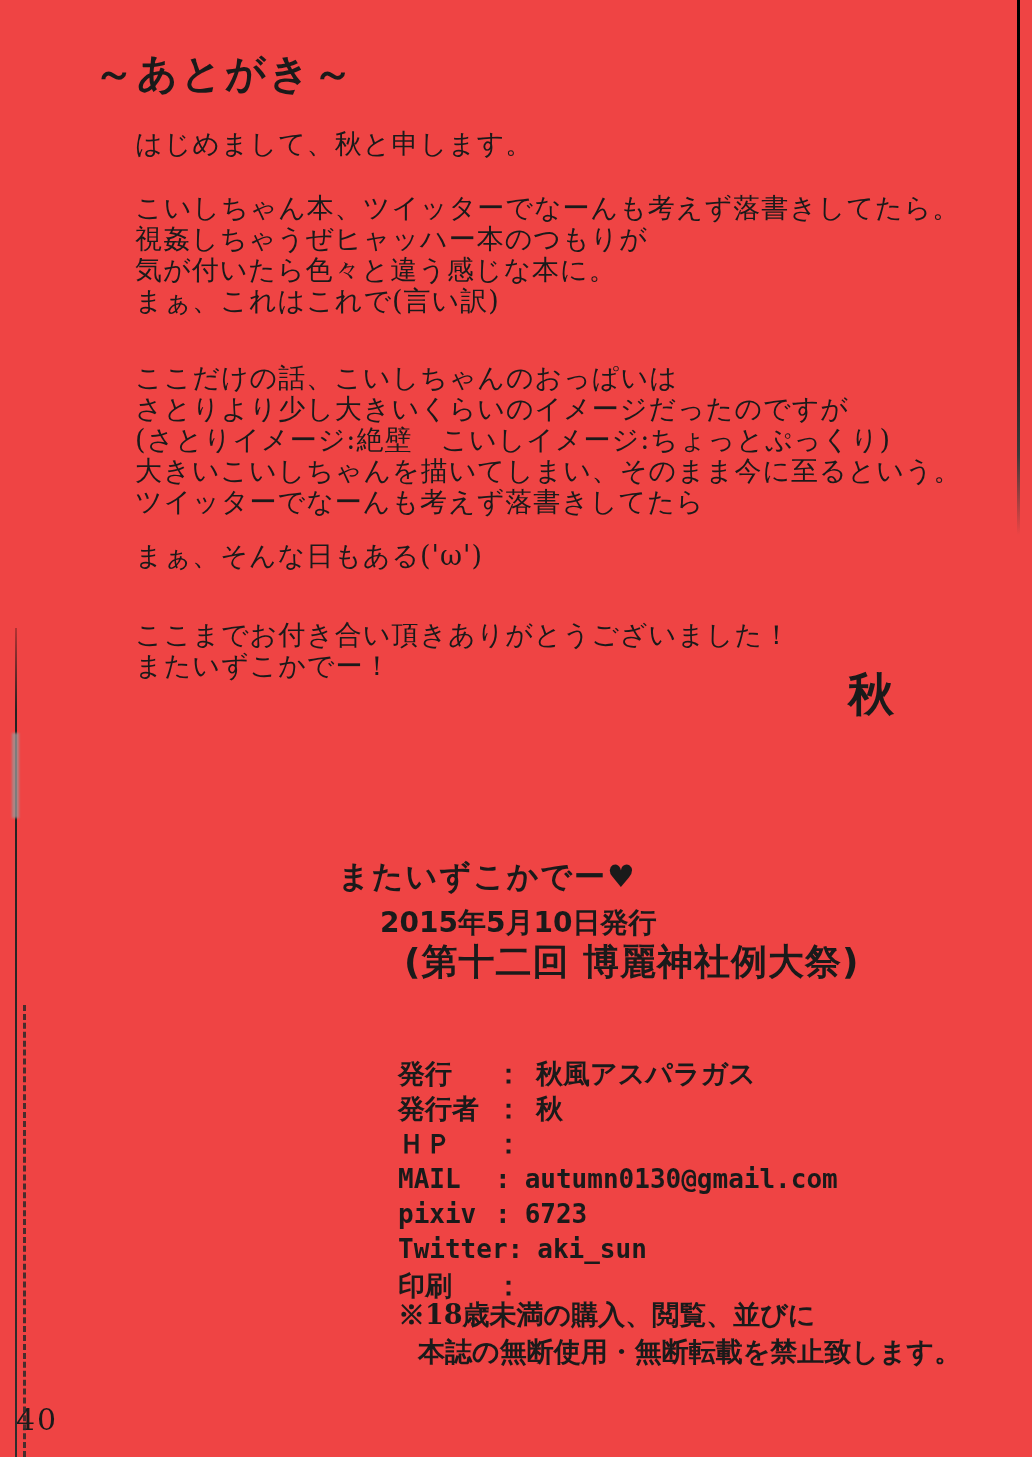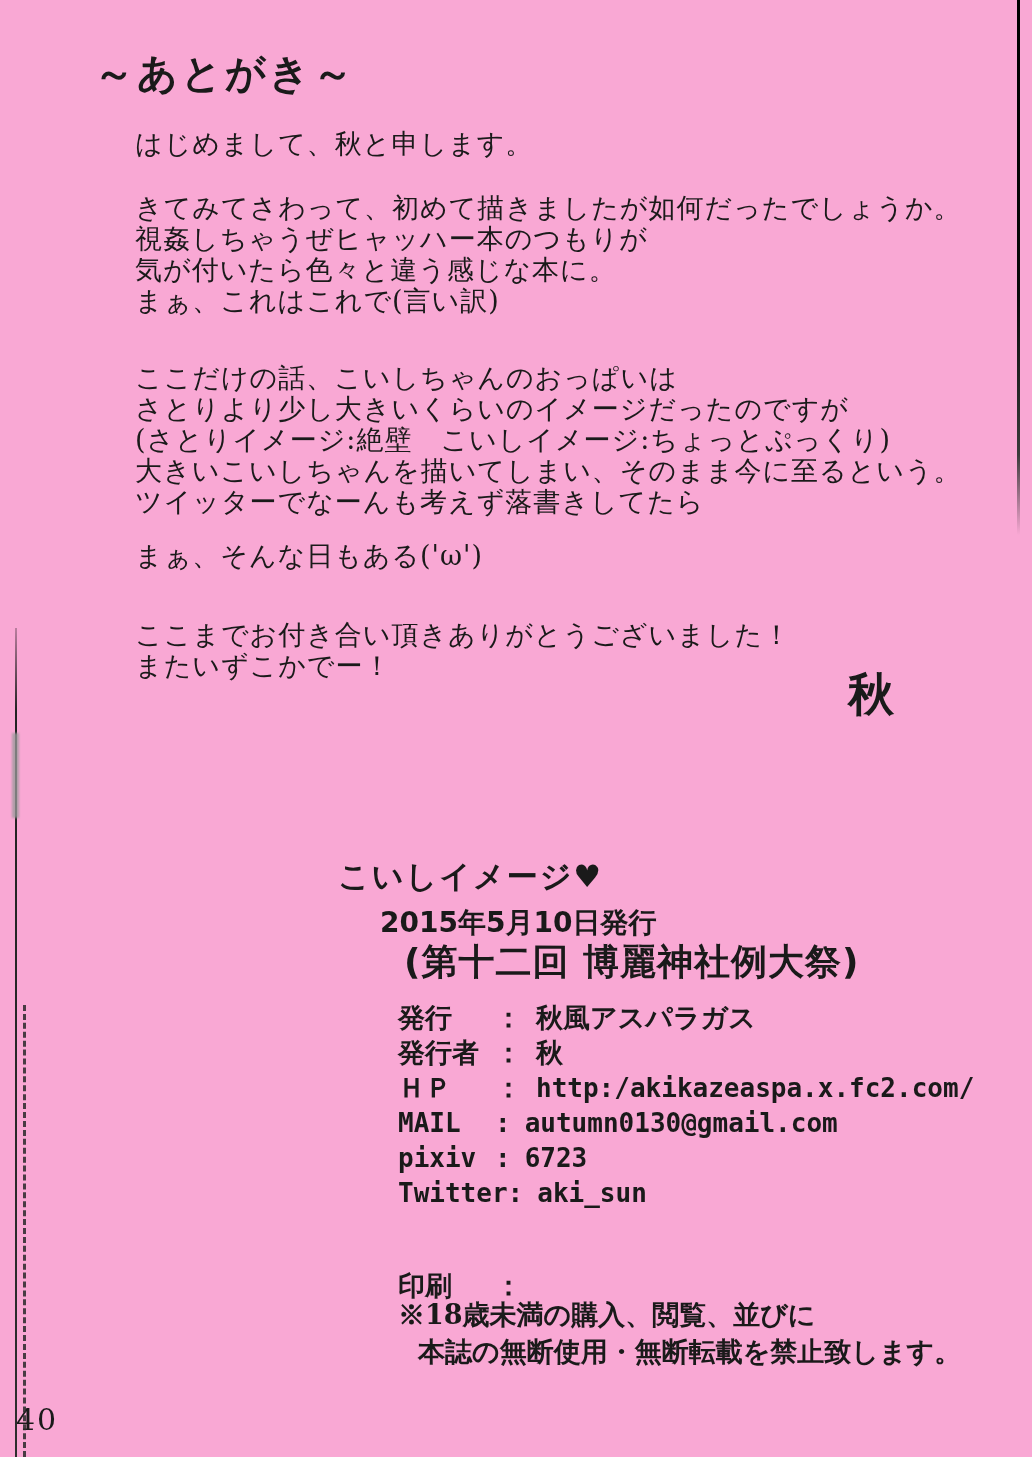--- a/index.html
+++ b/index.html
@@ -1,17 +1,17 @@
 <!DOCTYPE html>
 <html><head>
 <meta charset="utf-8">
 <style>
   html,body{margin:0;padding:0;background:#e8e8e8;}
   .page{
-    position:relative;width:1032px;height:1457px;background:#f9a8d4;
+    position:relative;width:1032px;height:1457px;background:#ef4444;
     overflow:hidden;color:#1a1a1a;
     font-family:"DejaVu Serif","Liberation Serif",serif;
   }
   .title{
     position:absolute;left:94px;top:46px;margin:0;
     font-size:40px;font-weight:bold;letter-spacing:3px;
   }
   .para{position:absolute;left:135px;font-size:27px;line-height:31px;letter-spacing:1px;}
   .p1{top:128px;}
   .p2{top:192px;}
@@ -19,21 +19,21 @@
   .p4{top:540px;}
   .p5{top:619px;}
   .signature{position:absolute;left:848px;top:664px;font-size:46px;font-weight:bold;}
 
   .c-title{position:absolute;left:338px;top:856px;font-size:31px;font-weight:bold;letter-spacing:2px;}
   .c-date{position:absolute;left:380px;top:904px;font-size:28px;font-weight:bold;
           font-family:"DejaVu Sans","Liberation Sans",sans-serif;}
   .c-event{position:absolute;left:404px;top:938px;font-size:36px;font-weight:bold;letter-spacing:1px;
           font-family:"DejaVu Sans","Liberation Sans",sans-serif;}
 
-  .c-details{position:absolute;left:398px;top:1000px;}
+  .c-details{position:absolute;left:398px;top:1056px;}
   .detail-row{display:flex;height:35px;align-items:center;font-size:27px;white-space:nowrap;}
   .d-label{min-width:97px;display:inline-block;}
   .jp{font-weight:600;}
   .mono{font-family:"DejaVu Sans Mono","Liberation Mono",monospace;font-weight:bold;font-size:26px;}
   .d-sep{display:inline-block;}
   .d-value{margin-left:14px;}
 
   .printer-row{position:absolute;left:398px;top:1268px;display:flex;font-size:27px;white-space:nowrap;}
 
   .disclaimer{position:absolute;left:398px;top:1296px;font-size:27px;font-weight:600;line-height:37px;white-space:nowrap;}
@@ -56,21 +56,21 @@
 
 <div class="page">
 
   <h1 class="title">～あとがき～</h1>
 
   <div class="para p1">
     <div>はじめまして、秋と申します。</div>
   </div>
 
   <div class="para p2">
-    <div>きてみてさわって、初めて描きましたが如何だったでしょうか。</div>
+    <div>こいしちゃん本、ツイッターでなーんも考えず落書きしてたら。</div>
     <div>視姦しちゃうぜヒャッハー本のつもりが</div>
     <div>気が付いたら色々と違う感じな本に。</div>
     <div>まぁ、これはこれで(言い訳)</div>
   </div>
 
   <div class="para p3">
     <div>ここだけの話、こいしちゃんのおっぱいは</div>
     <div>さとりより少し大きいくらいのイメージだったのですが</div>
     <div>(さとりイメージ:絶壁　こいしイメージ:ちょっとぷっくり)</div>
     <div>大きいこいしちゃんを描いてしまい、そのまま今に至るという。</div>
@@ -81,39 +81,38 @@
     <div>まぁ、そんな日もある('ω')</div>
   </div>
 
   <div class="para p5">
     <div>ここまでお付き合い頂きありがとうございました！</div>
     <div>またいずこかでー！</div>
   </div>
 
   <div class="signature">秋</div>
 
-  <div class="c-title">こいしイメージ♥</div>
+  <div class="c-title">またいずこかでー♥</div>
   <div class="c-date">2015年5月10日発行</div>
   <div class="c-event">(第十二回 博麗神社例大祭)</div>
 
   <div class="c-details">
     <div class="detail-row">
       <span class="d-label jp">発行</span>
       <span class="d-sep jp">：</span>
       <span class="d-value jp">秋風アスパラガス</span>
     </div>
     <div class="detail-row">
       <span class="d-label jp">発行者</span>
       <span class="d-sep jp">：</span>
       <span class="d-value jp">秋</span>
     </div>
     <div class="detail-row">
       <span class="d-label jp">ＨＰ</span>
       <span class="d-sep jp">：</span>
-      <span class="d-value mono">http:/akikazeaspa.x.fc2.com/</span>
     </div>
     <div class="detail-row">
       <span class="d-label mono">MAIL</span>
       <span class="d-sep mono">:</span>
       <span class="d-value mono">autumn0130@gmail.com</span>
     </div>
     <div class="detail-row">
       <span class="d-label mono">pixiv</span>
       <span class="d-sep mono">:</span>
       <span class="d-value mono">6723</span>

